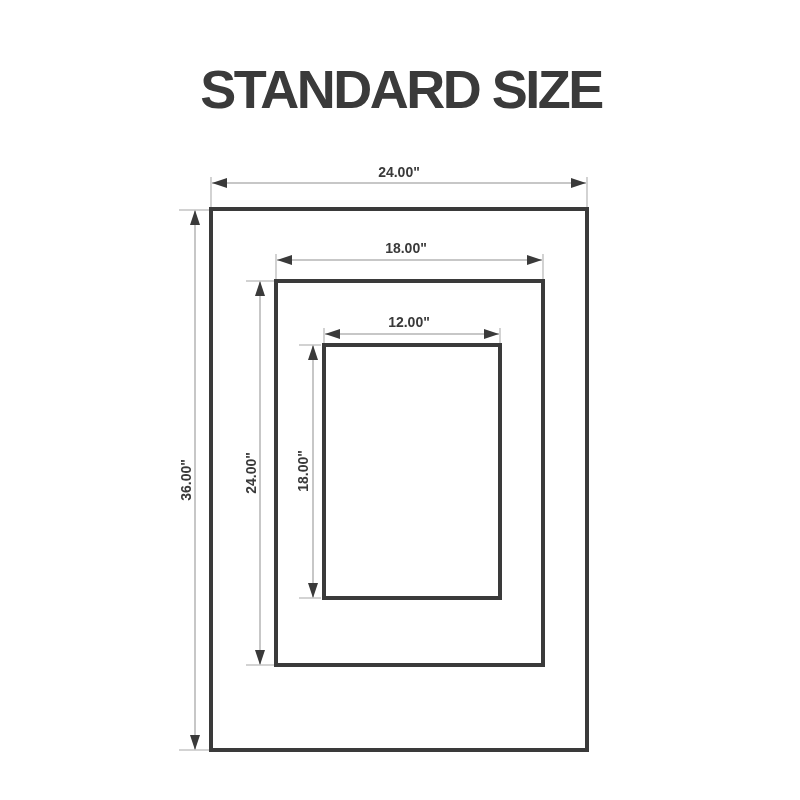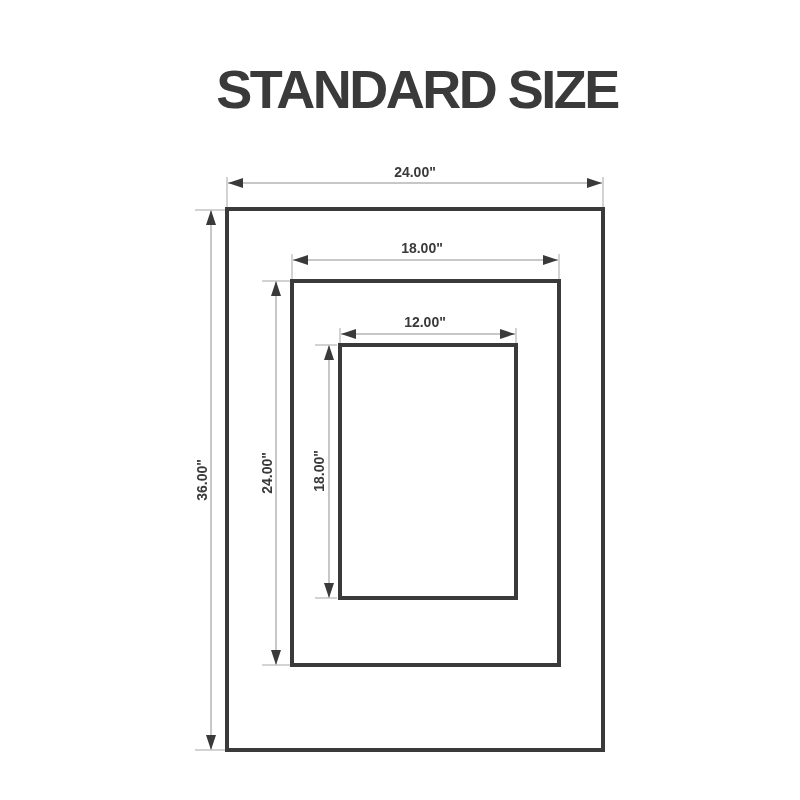--- a/index.html
+++ b/index.html
@@ -2,21 +2,21 @@
 <html style="--outline: #3a3a3a; --dim: #b5b5b5; --label: #3a3a3a; --background: #ffffff;"><head>
 <meta charset="utf-8">
 <style>
   :root{
     --outline:#3a3a3a;
     --dim:#b5b5b5;
     --label:#3a3a3a;
     --background:#ffffff;
   }
   html,body{margin:0;padding:0;background:var(--background);}
-  .stage{width:701px;height:800px;position:relative;background:var(--background);overflow:hidden;margin-left:16px;}
+  .stage{width:701px;height:800px;position:relative;background:var(--background);overflow:hidden;}
   svg{display:block;}
   .title-text{
     font-family:"Liberation Sans", sans-serif;
     font-weight:bold;
     font-size:54px;
     letter-spacing:-2.5px;
     fill:var(--label);
   }
   .frame-rect{
     fill:none;

